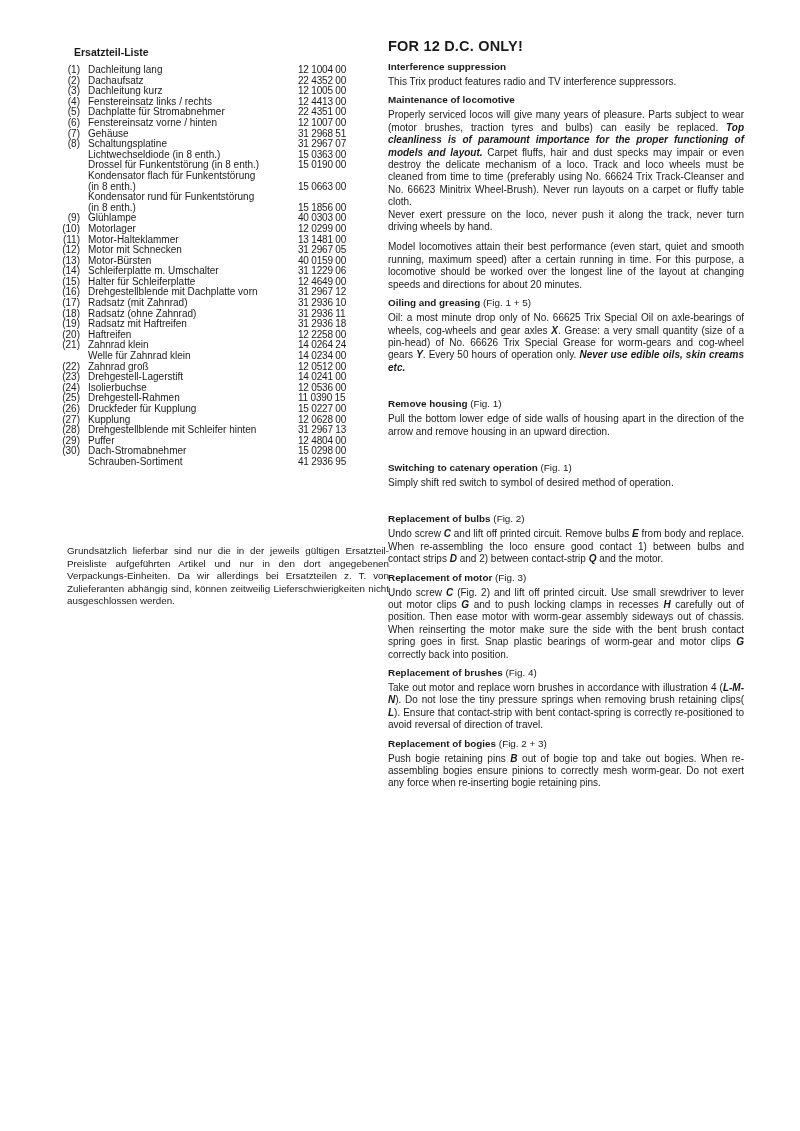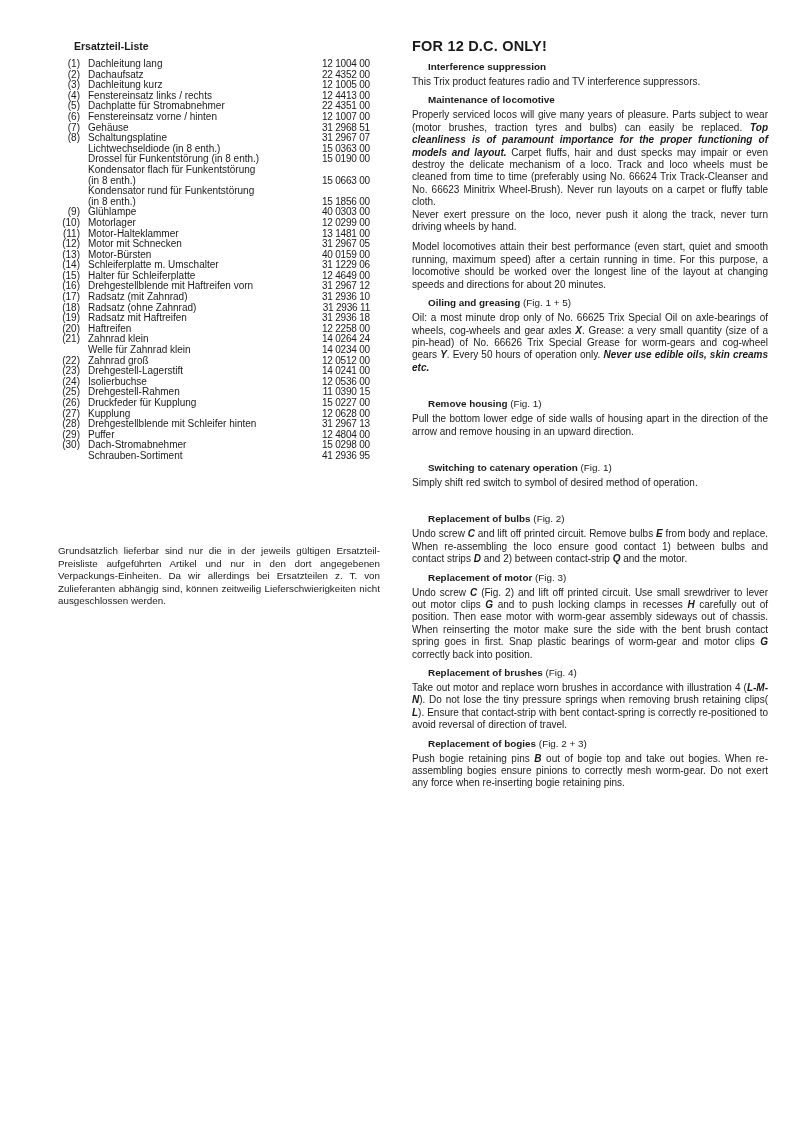--- a/index.html
+++ b/index.html
@@ -1,30 +1,30 @@
 <!DOCTYPE html>
 <html><head>
 <meta charset="utf-8">
 <style>
   html, body { margin: 0; padding: 0; }
   body {
     width: 800px; height: 1131px; background: #ffffff; position: relative;
     font-family: "Liberation Sans", sans-serif; color: #1a1a1a; overflow: hidden;
   }
-  .left { position: absolute; left: 74px; top: 40px; width: 300px; }
-  .right { position: absolute; left: 412px; top: 38px; width: 356px; }
+  .left { position: absolute; left: 74px; top: 46px; width: 300px; }
+  .right { position: absolute; left: 388px; top: 38px; width: 356px; }
   .list-title { font-size: 10.5px; font-weight: bold; margin: 0 0 7px 0; }
   .parts { font-size: 10px; line-height: 10.6px; }
   .prow { display: flex; }
   .pnum { width: 26px; text-align: right; padding-right: 8px; box-sizing: border-box; flex: none; margin-left: -12px; }
   .pname { flex: 1; }
-  .pcode { width: 64px; text-align: right; flex: none; margin-right: 4px; letter-spacing: -0.2px; }
-  .note { position: absolute; left: 58px; top: 545px; width: 322px; font-size: 9.8px; line-height: 12.5px; text-align: justify; }
+  .pcode { width: 64px; text-align: left; flex: none; margin-right: 12px; letter-spacing: -0.2px; }
+  .note { position: absolute; left: 67px; top: 545px; width: 322px; font-size: 9.8px; line-height: 12.5px; text-align: justify; }
   .doc-title { font-size: 14.5px; font-weight: bold; margin: 0 0 7px 0; letter-spacing: 0.2px; }
-  .sec-h { font-size: 9.9px; font-weight: bold; margin: 0 0 4px 16px; }
+  .sec-h { font-size: 9.9px; font-weight: bold; margin: 0 0 4px 0; }
   .sec-h .fig { font-weight: normal; }
   .sec-p { font-size: 10px; line-height: 12.4px; margin: 0 0 6px 0; text-align: justify; }
   .sec-p b { font-weight: bold; font-style: italic; }
   .gap-lg { height: 18px; }
 </style>
 </head>
 <body>
 
 <div class="left">
   <div class="list-title">Ersatzteil-Liste</div>
@@ -129,21 +129,21 @@
         <span class="pname">Schleiferplatte m. Umschalter</span>
         <span class="pcode">31 1229 06</span>
       </div>
       <div class="prow">
         <span class="pnum">(15)</span>
         <span class="pname">Halter für Schleiferplatte</span>
         <span class="pcode">12 4649 00</span>
       </div>
       <div class="prow">
         <span class="pnum">(16)</span>
-        <span class="pname">Drehgestellblende mit Haftreifen vorn</span>
+        <span class="pname">Drehgestellblende mit Dachplatte vorn</span>
         <span class="pcode">31 2967 12</span>
       </div>
       <div class="prow">
         <span class="pnum">(17)</span>
         <span class="pname">Radsatz (mit Zahnrad)</span>
         <span class="pcode">31 2936 10</span>
       </div>
       <div class="prow">
         <span class="pnum">(18)</span>
         <span class="pname">Radsatz (ohne Zahnrad)</span>

